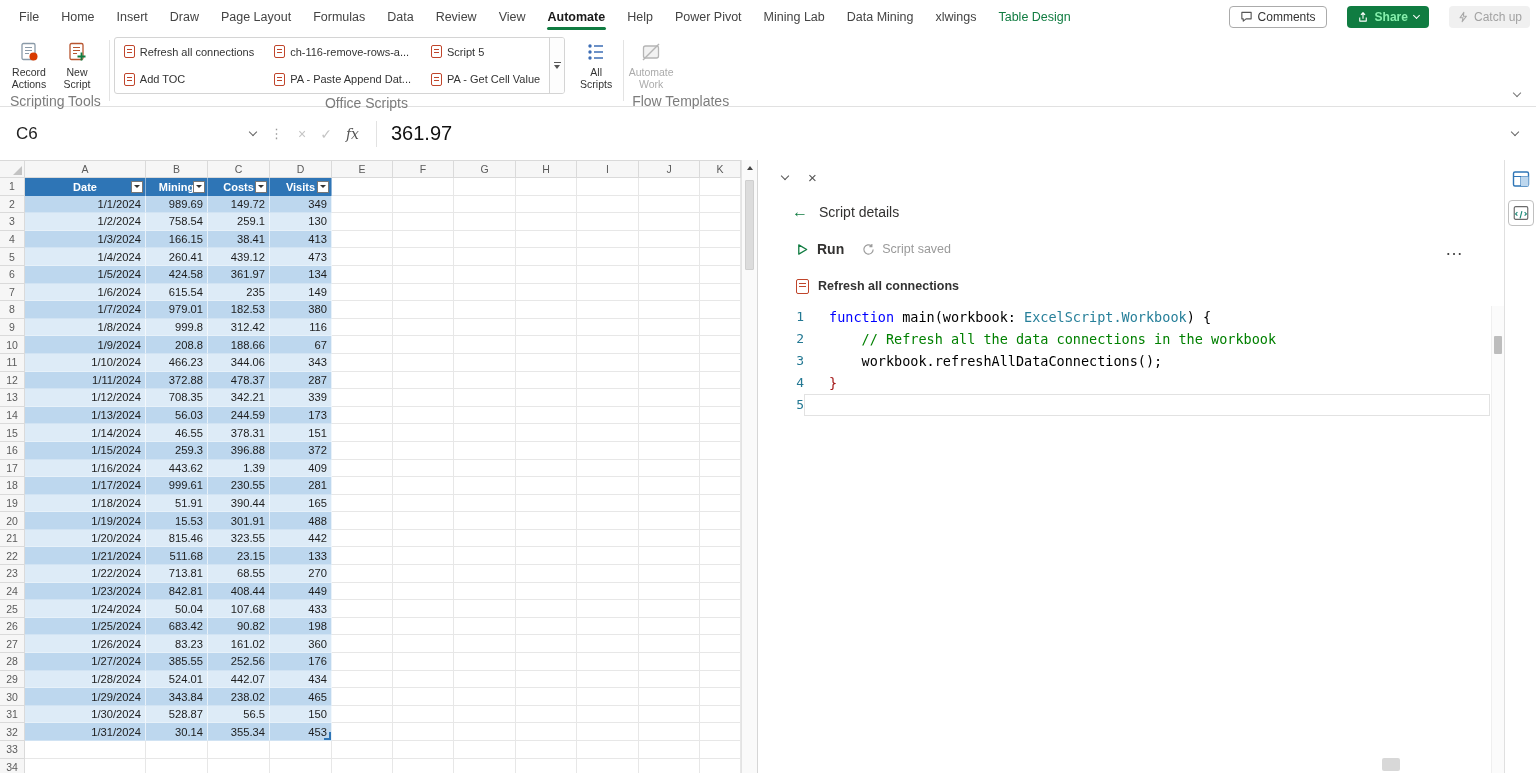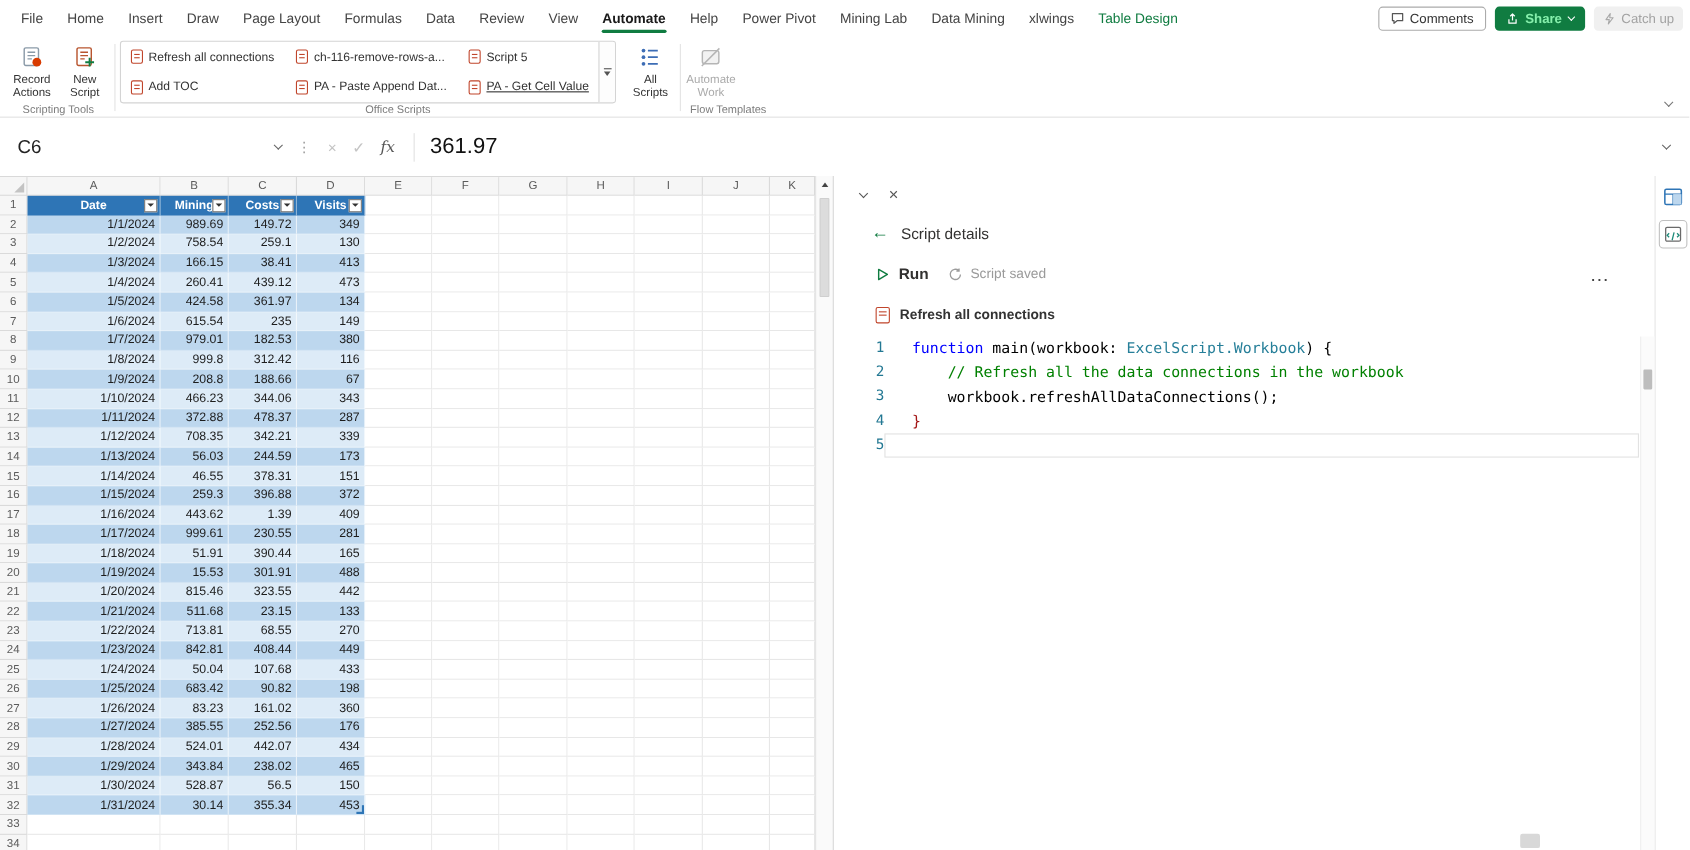--- a/index.html
+++ b/index.html
@@ -7,32 +7,32 @@
     font-family:"Liberation Sans", sans-serif; }
   .app { position:relative; width:1536px; height:773px; background:#fff; }
 
   
   .menubar { height:33px; display:flex; align-items:center; padding:0 6px 0 8px; background:#fff; }
   .mtabs { display:flex; align-items:center; flex:1; }
   .mtab { position:relative; padding:8px 11px; font-size:12.5px; color:#444; white-space:nowrap; cursor:default; }
   .mtab.active { color:#1a1a1a; font-weight:700; }
   .mtab.active::after { content:""; position:absolute; left:10px; right:10px; bottom:2px; height:2.5px; border-radius:2px; background:var(--green,#107C41); }
   .mtab.contextual { color:var(--green,#107C41); }
-  .mb-right { display:flex; align-items:flex-end; gap:8px; }
+  .mb-right { display:flex; align-items:flex-end; gap:20px; }
   .btn-comments { display:flex; align-items:center; gap:5px; border:1px solid #ababab; border-radius:4px; background:#fff; padding:3px 10px; font-size:12px; color:#333; }
   .btn-share { display:flex; align-items:center; gap:6px; border:none; border-radius:4px; background:var(--green,#107C41); padding:4px 10px; font-size:12px; color:#86efac; font-weight:600; }
   .btn-catchup { display:flex; align-items:center; gap:5px; border:none; border-radius:4px; background:#f0f0f0; padding:4px 8px; font-size:12px; color:#a2a2a2; }
   .chev { display:inline-block; width:6px; height:6px; border-right:1.4px solid #666; border-bottom:1.4px solid #666; transform:rotate(45deg); margin-top:-3px; }
   .chev.white { border-color:#fff; width:5px; height:5px; }
 
   
   .ribbon { position:relative; height:74px; border-bottom:1px solid #e1e1e1; display:flex; align-items:stretch; padding:2px 6px 0 6px; background:#fff; }
   .rgroup { display:flex; flex-direction:column; }
   .rgroup-body { flex:1; display:flex; align-items:flex-start; gap:2px; padding-top:2px; }
-  .rgroup-label { font-size:10px; color:#7c7c7c; text-align:center; padding:1px 4px 0; }
+  .rgroup-label { font-size:14px; color:#7c7c7c; text-align:center; padding:1px 4px 0; }
   .rsep { width:1px; background:#e3e3e3; margin:5px 4px; }
   .bigbtn { width:46px; display:flex; flex-direction:column; align-items:center; gap:3px; padding:4px 2px 2px; font-size:10.5px; color:#333; text-align:center; line-height:1.15; border-radius:3px; }
   .bigbtn.disabled { color:#ababab; }
   .gallery-wrap { display:flex; border:1px solid #d4d4d4; border-radius:3px; height:57px; overflow:hidden; background:#fff; }
   .gallery { display:grid; grid-auto-flow:column; grid-template-rows:repeat(2,1fr); column-gap:2px; }
   .gal-item { display:flex; align-items:center; gap:5px; padding:0 9px; font-size:11px; color:#333; white-space:nowrap; }
   .gal-expander { width:15px; border-left:1px solid #d4d4d4; display:flex; flex-direction:column; align-items:center; justify-content:center; gap:2px; background:#fdfdfd; }
   .gal-line { width:7px; height:1.5px; background:#555; }
   .tri-down { width:0; height:0; border-left:3.5px solid transparent; border-right:3.5px solid transparent; border-top:4.5px solid #555; }
   .tri-up { width:0; height:0; border-left:3.5px solid transparent; border-right:3.5px solid transparent; border-bottom:4.5px solid #444; }
@@ -194,21 +194,21 @@
               <div class="gal-item">
                 <div class="scr-ico"></div>
                 <div style="display: inline;">PA - Paste Append Dat...</div>
               </div>
               <div class="gal-item">
                 <div class="scr-ico"></div>
                 <div style="display: inline;">Script 5</div>
               </div>
               <div class="gal-item">
                 <div class="scr-ico"></div>
-                <div style="display: inline; text-decoration: underline;">PA - Get Cell Value</div>
+                <div style="display: inline;">PA - Get Cell Value</div>
               </div>
             </div>
           <div class="gal-expander">
             <span class="gal-line"></span>
             <span class="tri-down"></span>
           </div>
         </div>
         <div class="bigbtn" style="margin-left:6px;">
           <svg width="22" height="22" viewBox="0 0 22 22">
               <circle cx="5" cy="5" r="1.7" fill="#3d6db5"></circle>

